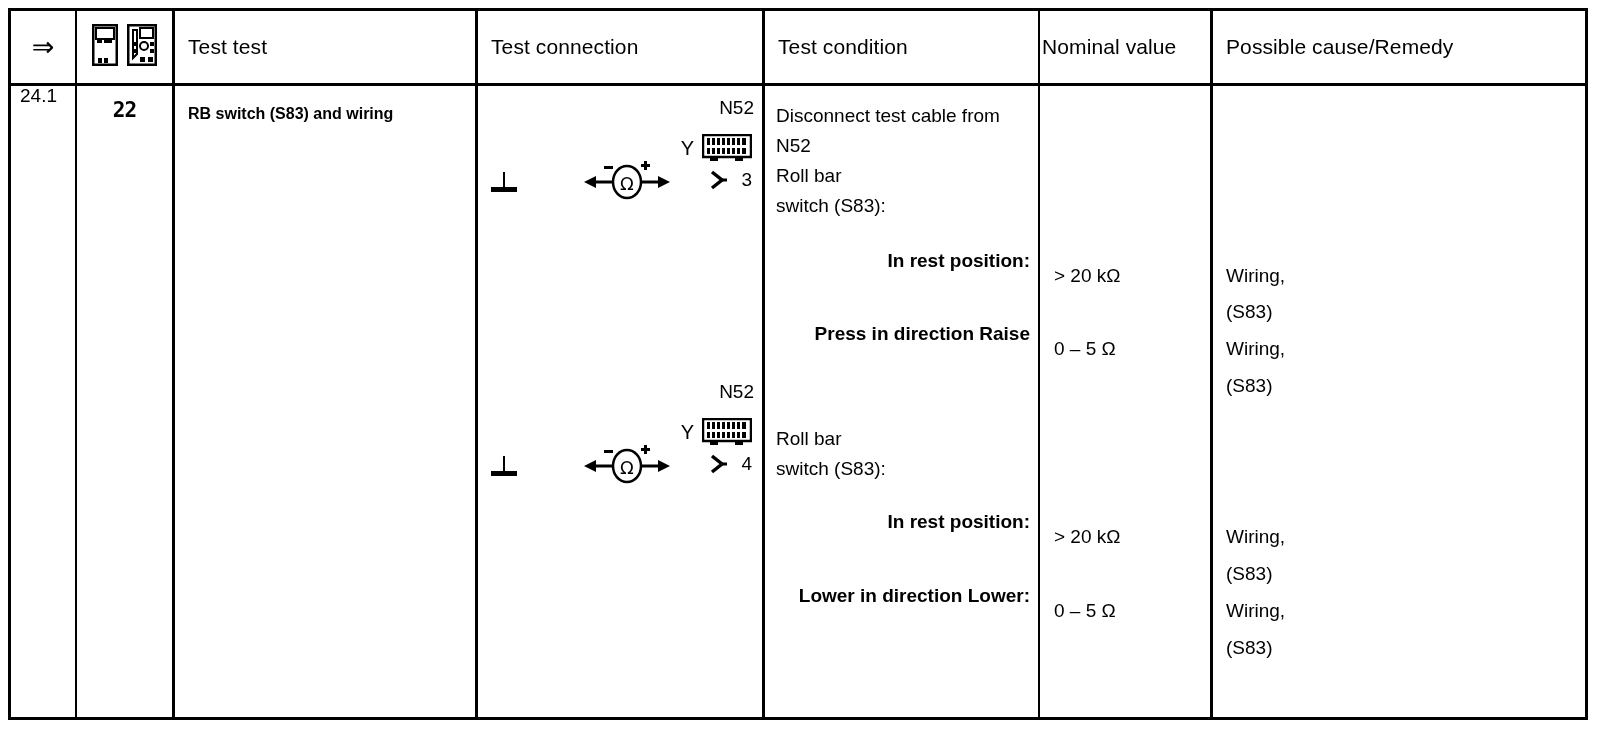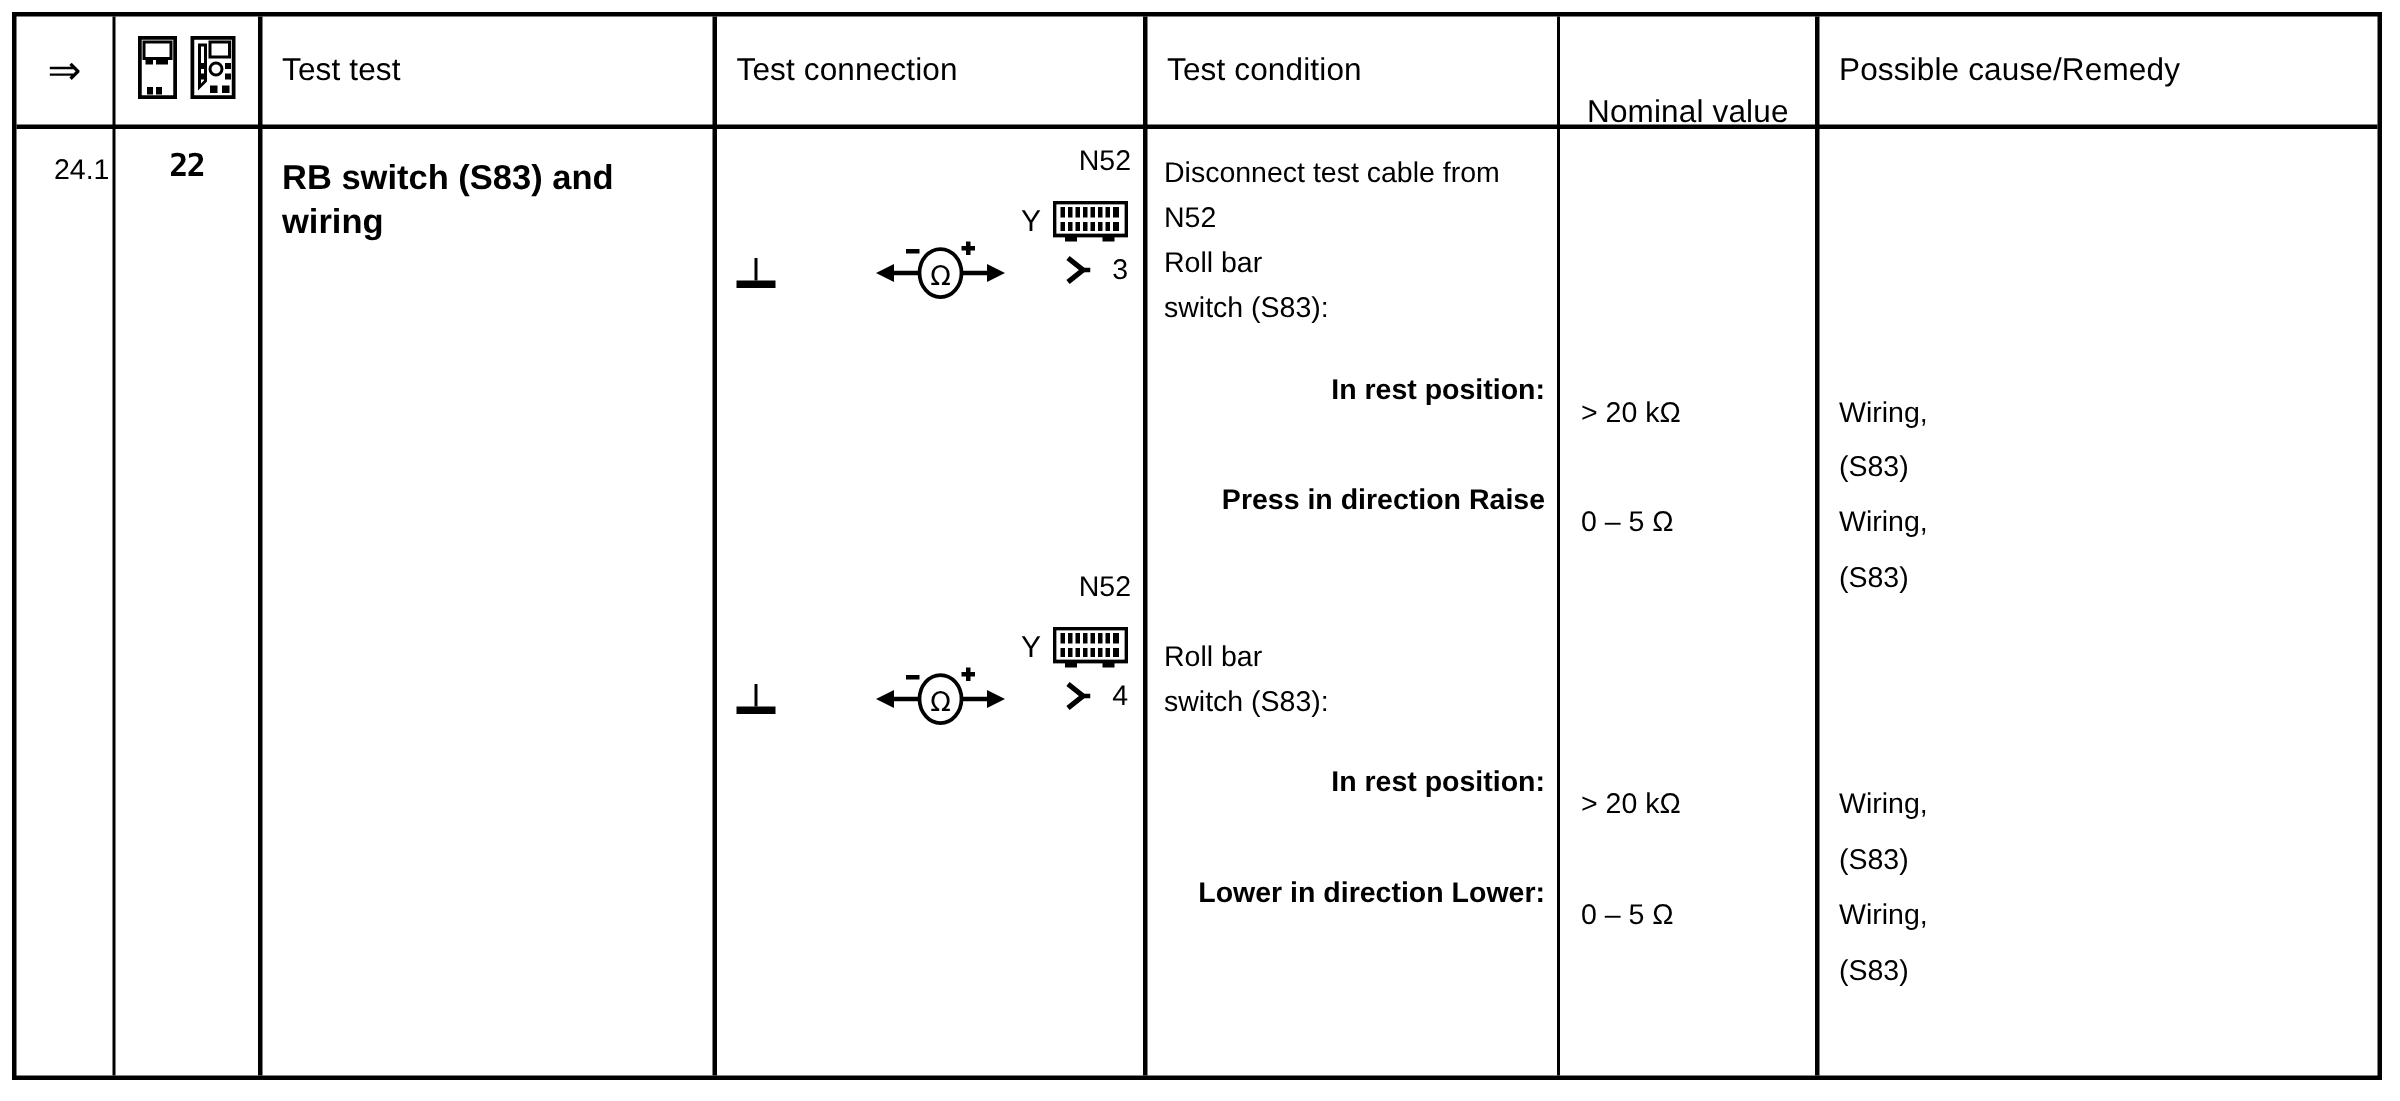--- a/index.html
+++ b/index.html
@@ -104,21 +104,21 @@
     font-family: "DejaVu Sans Mono", monospace;
     font-size: 21px;
     font-weight: bold;
     letter-spacing: -1px;
     line-height: 1;
     transform: scaleY(1.12);
     transform-origin: left top;
   }
 
   .scope-title {
-    font-size: 23px;
+    font-size: 16px;
     font-weight: bold;
     line-height: 1.25;
   }
 
   
   .cond-right {
     position: absolute;
     text-align: right;
     font-size: 19px;
     font-weight: bold;
@@ -217,29 +217,29 @@
     </div>
 
     <div class="hdr-cell" style="left:466px;width:285px;padding-left:14px;">
       <span class="hdr-label">Test connection</span>
     </div>
 
     <div class="hdr-cell" style="left:753px;width:274px;padding-left:14px;">
       <span class="hdr-label">Test condition</span>
     </div>
 
-    <div class="hdr-cell" style="left:1029px;width:170px;padding-left:18px;margin-top:28px;">
+    <div class="hdr-cell" style="left:1029px;width:170px;padding-left:2px;">
       <span class="hdr-label">Nominal value</span>
     </div>
 
     <div class="hdr-cell" style="left:1201px;width:373px;padding-left:14px;">
       <span class="hdr-label">Possible cause/Remedy</span>
     </div>
 
-    <div class="cell" style="left:0px;top:75px;width:64px;padding-left:9px;padding-top:18px;margin-left:16px;">
+    <div class="cell" style="left:0px;top:75px;width:64px;padding-left:9px;">
       <span class="idnum">24.1</span>
     </div>
 
     <div class="cell" style="left:66px;top:75px;width:95px;padding-top:14px;text-align:center;">
       <span class="lcdnum">22</span>
     </div>
 
     <div class="cell" style="left:163px;top:75px;width:301px;padding-left:14px;padding-top:18px;">
       <span class="scope-title">RB switch (S83) and wiring</span>
     </div>

